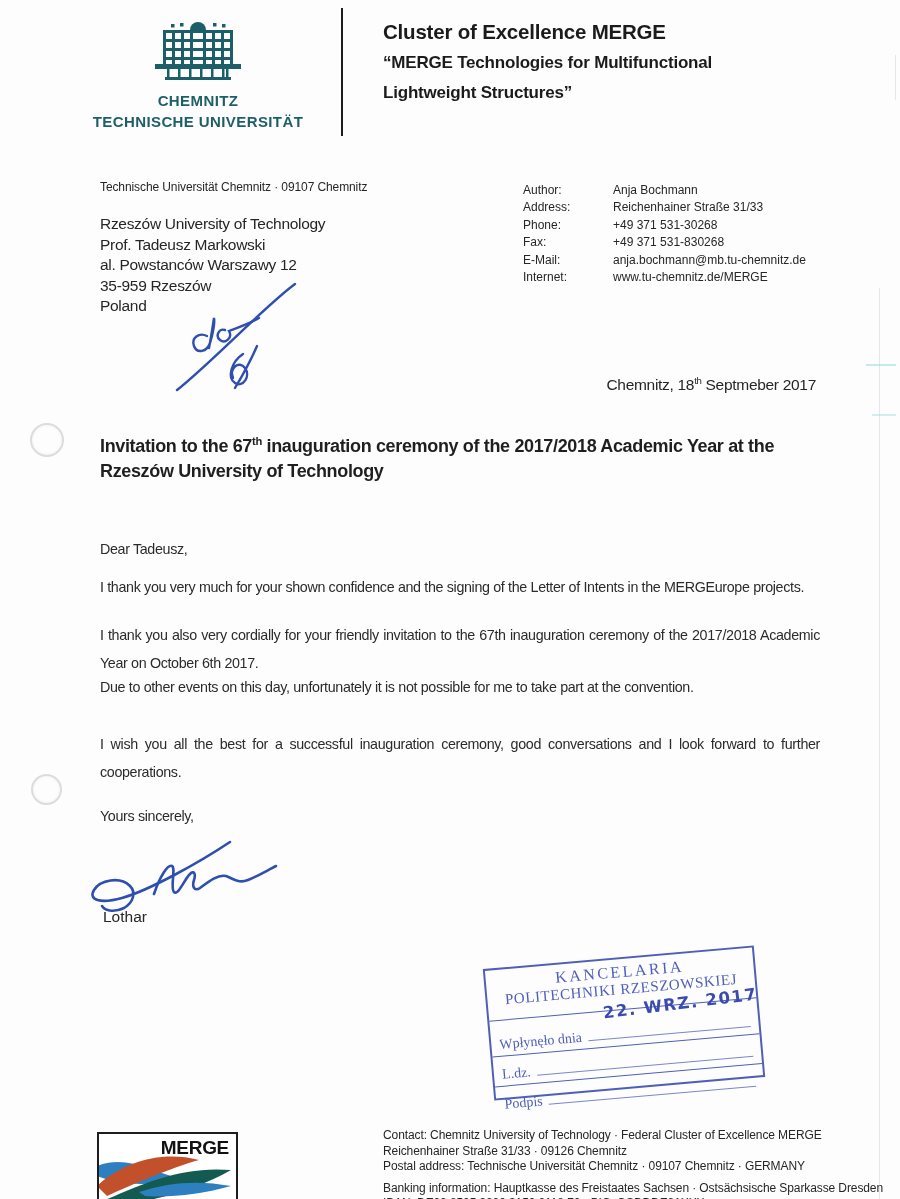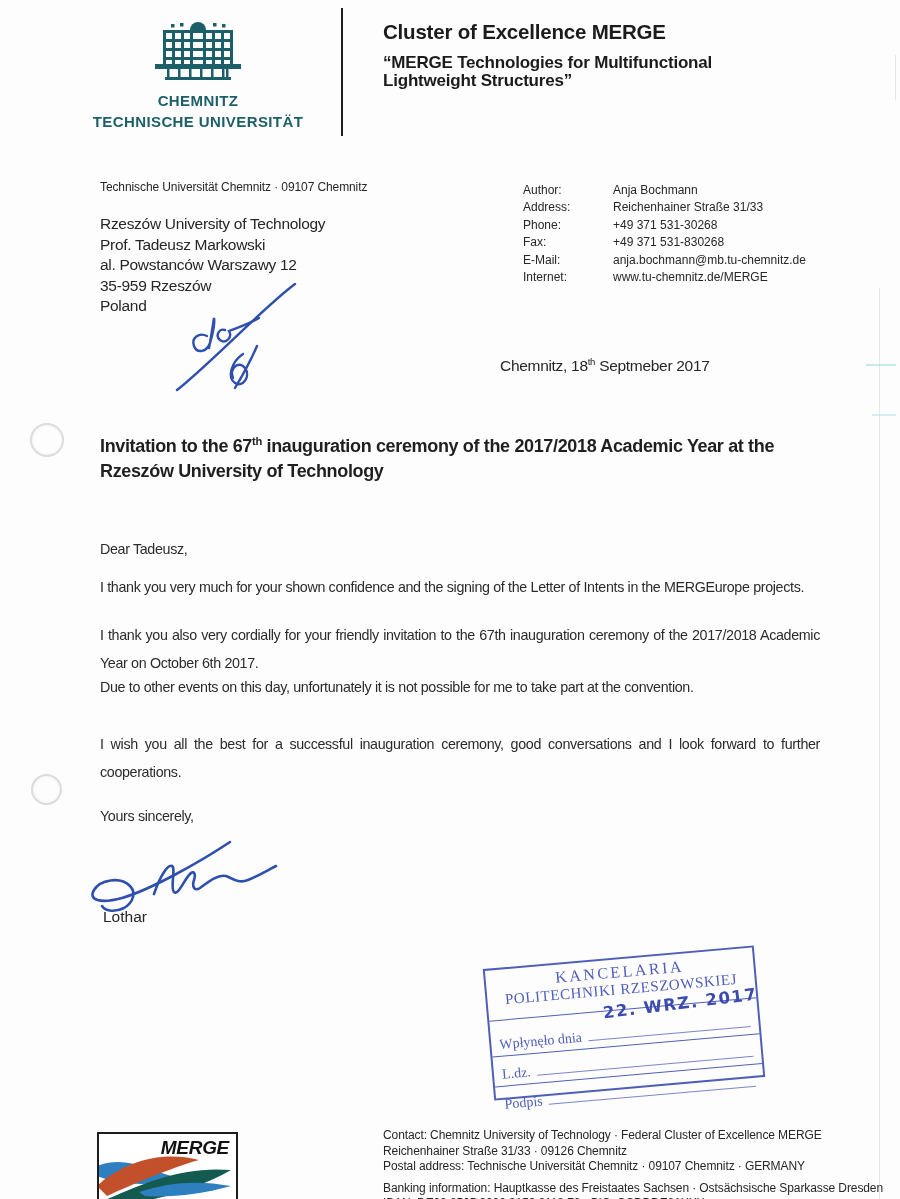--- a/index.html
+++ b/index.html
@@ -13,21 +13,21 @@
   .cluster-title{left:383px;top:20px;font-size:20.5px;font-weight:700;color:#1b1b1b;letter-spacing:-.2px;}
   .cluster-sub{left:383px;font-size:17px;font-weight:600;color:#1b1b1b;letter-spacing:-.2px;}
   
   .sender{left:100px;top:180px;font-size:12px;color:#262626;letter-spacing:-.1px;}
   .recipient{left:100px;top:214px;font-size:15.5px;line-height:20.5px;color:#262626;letter-spacing:-.3px;}
   
   .contact{left:523px;top:182px;font-size:12px;color:#262626;line-height:17.4px;}
   .contact .row{display:flex;}
   .contact .lbl{width:90px;}
   
-  .dateline{left:500px;top:356px;width:316px;font-size:15.5px;color:#262626;letter-spacing:-.3px;}
+  .dateline{left:500px;top:375px;width:316px;text-align:right;font-size:15.5px;color:#262626;letter-spacing:-.3px;}
   sup{font-size:62%;vertical-align:super;}
   
   .subject{left:100px;top:429px;width:722px;font-size:18px;font-weight:700;color:#1f1f1f;
            line-height:25px;letter-spacing:-.35px;}
   .body-txt{font-size:14.3px;color:#2b2b2b;letter-spacing:-.35px;}
   .salutation{left:100px;top:541px;}
   .p1{left:100px;top:579px;white-space:nowrap;}
   .p2{left:100px;top:621px;width:720px;text-align:justify;line-height:28px;}
   .p2b{left:100px;top:679px;white-space:nowrap;}
   .p3{left:100px;top:730px;width:720px;text-align:justify;line-height:28px;}
@@ -41,21 +41,21 @@
   .stamp-head .l2{font-size:15px;letter-spacing:.6px;}
   .stamp-row{border-top:1.8px solid #4253b4;display:flex;align-items:flex-end;padding:2px 6px 3px 8px;}
   .stamp-row .fill-line{flex:1;border-bottom:1.2px solid rgba(66,83,180,.75);margin:0 2px 4px 6px;}
   .r2{height:30px;font-size:14px;}
   .r3{height:24px;font-size:14px;}
   .r4{height:24px;font-size:14px;}
   .date-stamp{position:absolute;left:114px;top:40px;font-family:"DejaVu Sans",sans-serif;
               font-weight:700;font-size:16.5px;letter-spacing:1.5px;color:#2c3da8;transform:rotate(-2deg);white-space:nowrap;}
   
   .merge-box{left:97px;top:1132px;width:137px;height:80px;border:2.5px solid #1d1d1d;background:#fff;}
-  .merge-txt{position:absolute;right:7px;top:3px;font-size:19px;font-weight:700;color:#111;letter-spacing:-.3px;font-style:italic;}
+  .merge-txt{position:absolute;right:7px;top:3px;font-size:19px;font-weight:700;color:#111;letter-spacing:-.3px;}
   .footer-txt{left:383px;top:1128px;font-size:12px;line-height:15.6px;color:#262626;letter-spacing:-.1px;}
   .footer-gap{height:6px;}
   
   .hole{border-radius:50%;border:2px solid #dcdcdc;box-shadow:inset 0 0 3px #eee;}
   .scanline-v{width:1px;background:#b9bdbf;opacity:.35;}
   .tick{height:2px;opacity:.5;}
 </style>
 </head>
 <body>
 
@@ -95,21 +95,21 @@
     <div class="uni-name">
       <div>CHEMNITZ</div>
       <div>TECHNISCHE UNIVERSITÄT</div>
     </div>
   </div>
 
   <div class="abs divider"></div>
 
   <div class="abs cluster-title">Cluster of Excellence MERGE</div>
   <div class="abs cluster-sub" style="top:53px;">“MERGE Technologies for Multifunctional</div>
-  <div class="abs cluster-sub" style="top:71px;">Lightweight Structures”</div>
+  <div class="abs cluster-sub" style="top:83px;">Lightweight Structures”</div>
 
   <div class="abs sender">Technische Universität Chemnitz · 09107 Chemnitz</div>
 
   <div class="abs recipient">
     <div>Rzeszów University of Technology</div>
     <div>Prof. Tadeusz Markowski</div>
     <div>al. Powstanców Warszawy 12</div>
     <div>35-959 Rzeszów</div>
     <div>Poland</div>
   </div>

